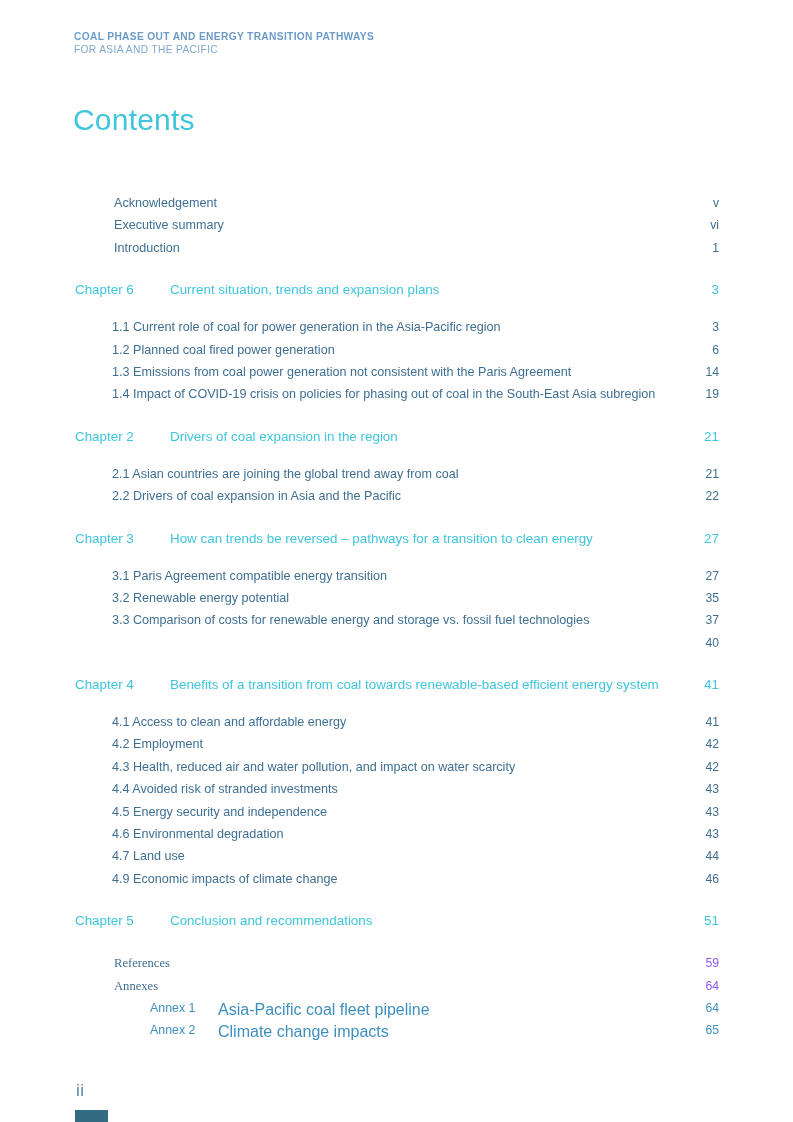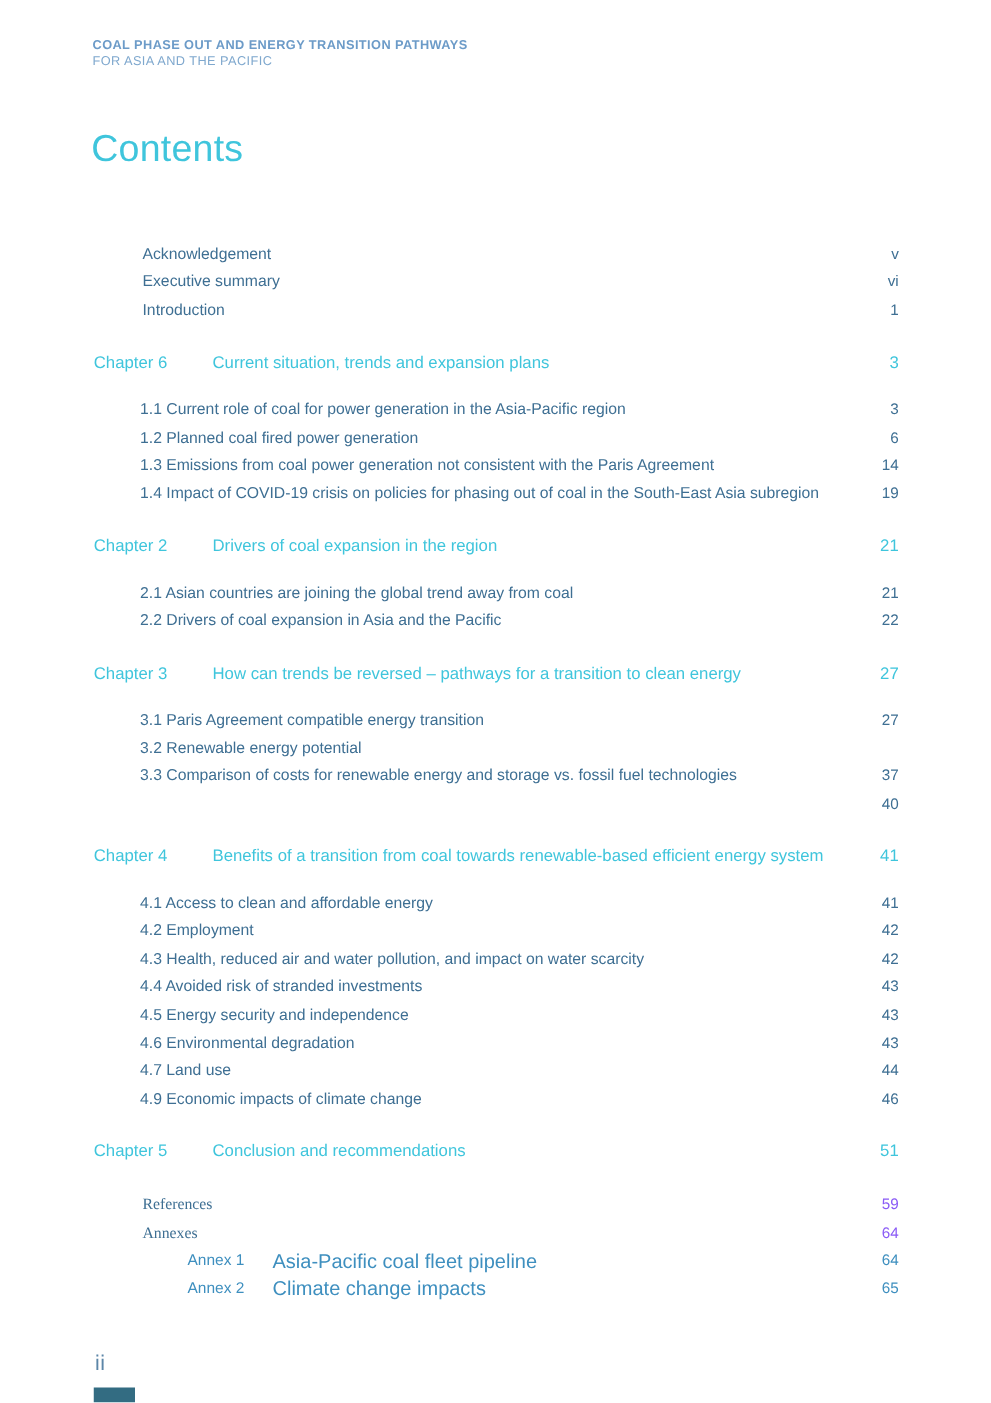--- a/index.html
+++ b/index.html
@@ -210,20 +210,21 @@
       <span class="title">How can trends be reversed – pathways for a transition to clean energy</span>
       <span class="pageno">27</span>
     </div>
     <div class="gap-md"></div>
     <div class="row section">
       <span class="title">3.1 Paris Agreement compatible energy transition</span>
       <span class="pageno">27</span>
     </div>
     <div class="row section">
       <span class="title">3.2 Renewable energy potential</span>
+      <span class="pageno">35</span>
     </div>
     <div class="row section">
       <span class="title">3.3 Comparison of costs for renewable energy and storage vs. fossil fuel technologies</span>
       <span class="pageno">37</span>
     </div>
     <div class="row section">
       <span class="pageno">40</span>
     </div>
 
     <div class="gap-lg"></div>

